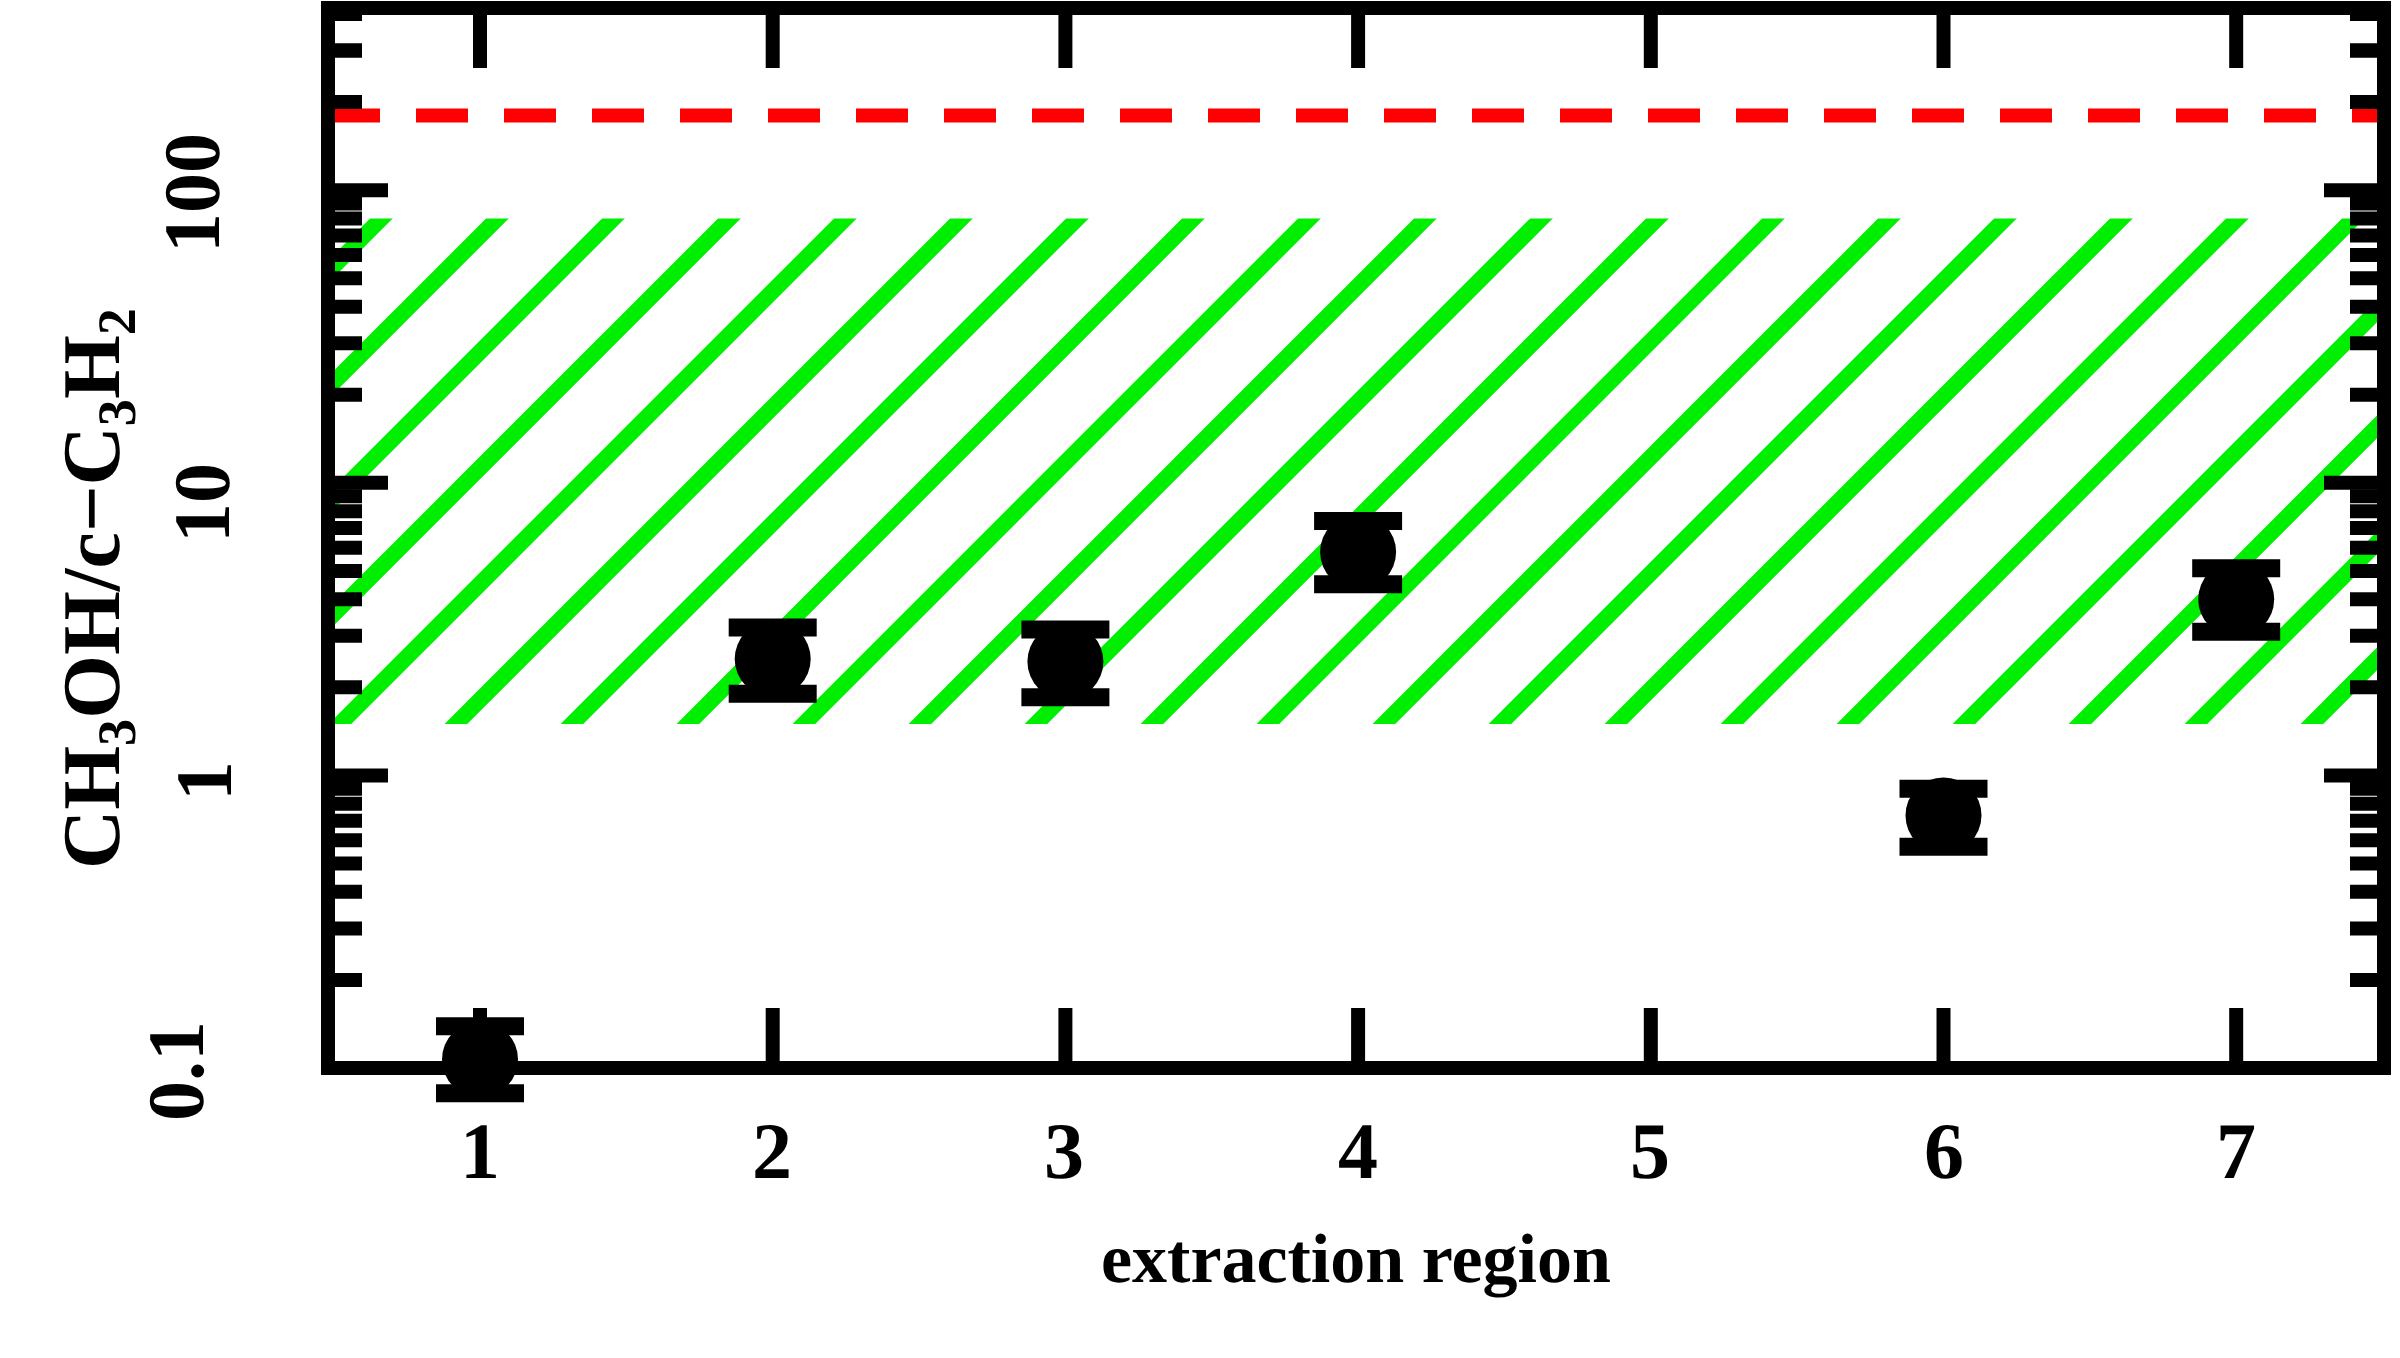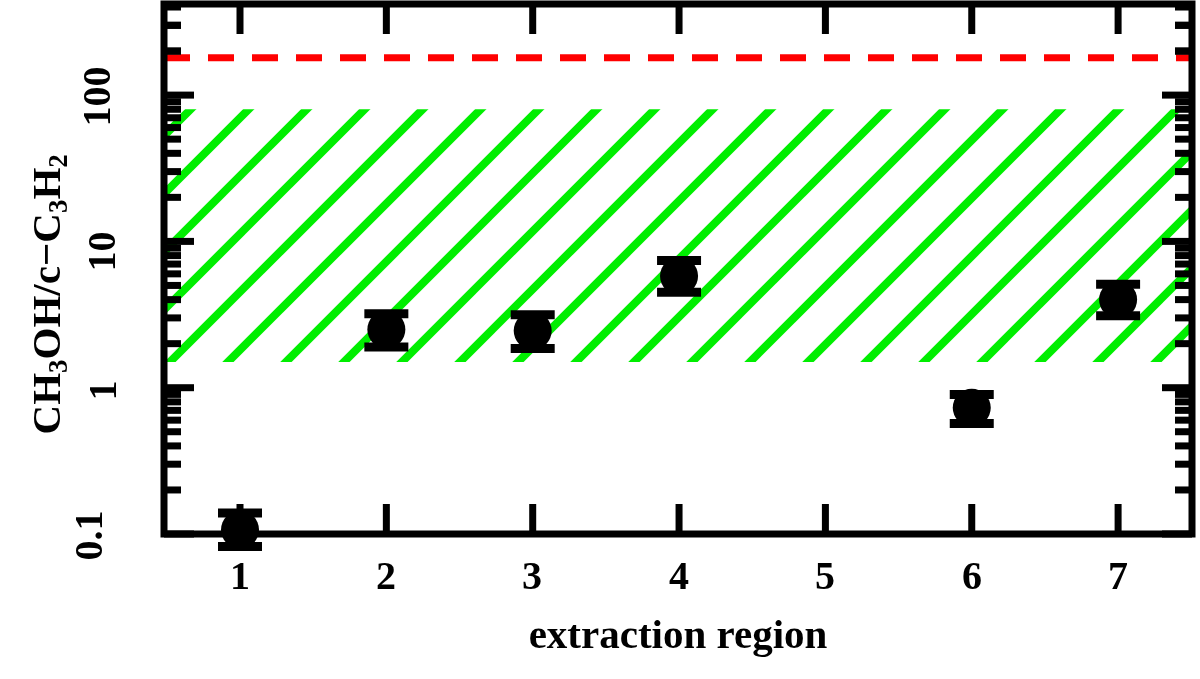--- a/index.html
+++ b/index.html
@@ -21,21 +21,21 @@
     white-space:nowrap;
     letter-spacing:0px;
   }
   #ylabel sub{font-size:0.66em;vertical-align:-0.28em;font-weight:bold;}
   #xlabel{
     position:absolute;
     left:164px; top:610px; width:1028px;
     text-align:center;
     font-family:"Liberation Serif",serif;
     font-weight:bold;
-    font-size:41px;
+    font-size:35px;
     color:#000;
     white-space:nowrap;
   }
   .ytick-label{
     position:absolute;
     font-family:"Liberation Serif",serif;
     font-weight:bold;
     font-size:40px;
     color:#000;
     text-align:center;

